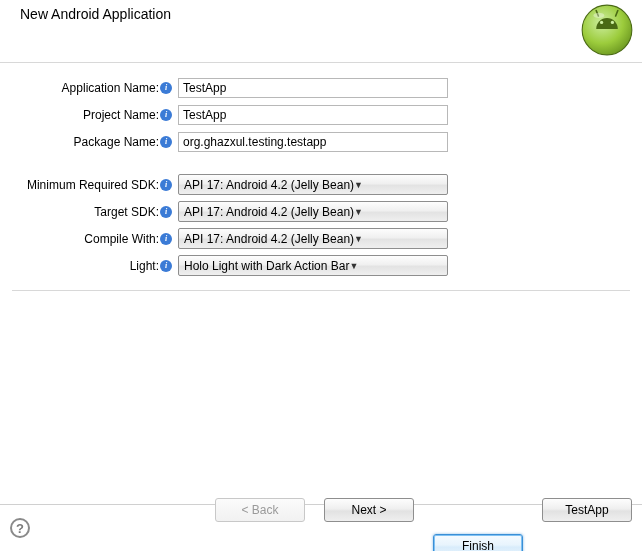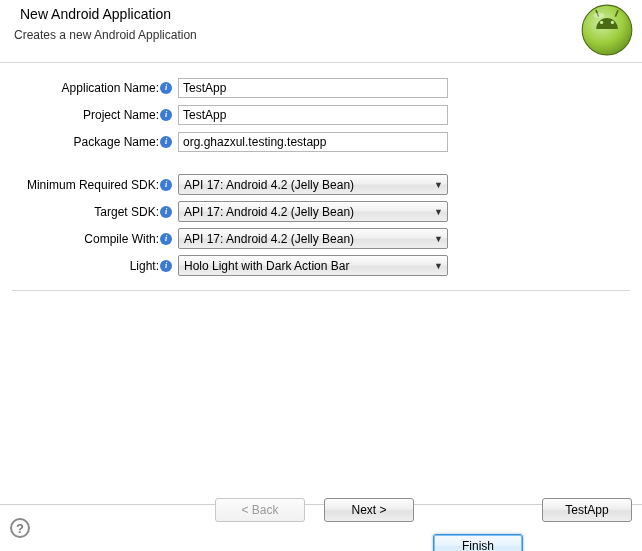--- a/index.html
+++ b/index.html
@@ -92,21 +92,21 @@
   }
   .dropdown {
     width: 270px;
     height: 21px;
     border: 1px solid #8e8e8e;
     background: linear-gradient(to bottom, #fdfdfd 0%, #f0f0f0 45%, #e3e3e3 55%, #efefef 100%);
     font-family: inherit;
     font-size: 12px;
     display: flex;
     align-items: center;
-    justify-content: space-between;
+    justify-content: flex-start;
     padding: 0 4px 0 5px;
     box-sizing: border-box;
     cursor: default;
     border-radius: 2px;
   }
   .dropdown .arrow {
     font-size: 9px;
     color: #333;
   }
   .hr {
@@ -165,21 +165,20 @@
     box-shadow: 0 0 0 1px #7fc1f3 inset, 0 0 3px rgba(58,143,214,0.6);
     background: linear-gradient(to bottom, #f5fbff 0%, #e8f4fd 45%, #d8ecfb 55%, #e8f4fd 100%);
     margin-top: 36px;
   }
 </style>
 </head>
 <body>
 
 <div class="banner">
   <div class="title">New Android Application</div>
-  <div class="subtitle">Creates a new Android Application</div>
   <svg class="android-icon" viewBox="0 0 100 100">
     <defs>
       <radialGradient id="g" cx="40%" cy="35%" r="70%">
         <stop offset="0%" stop-color="#cdeea0"></stop>
         <stop offset="60%" stop-color="#9ccc3c"></stop>
         <stop offset="100%" stop-color="#6b9720"></stop>
       </radialGradient>
     </defs>
     <circle cx="50" cy="50" r="46" fill="url(#g)" stroke="#4a6a14" stroke-width="2"></circle>
     <path d="M30 48 a20 20 0 0 1 40 0 z" fill="#4a6a14"></path>

